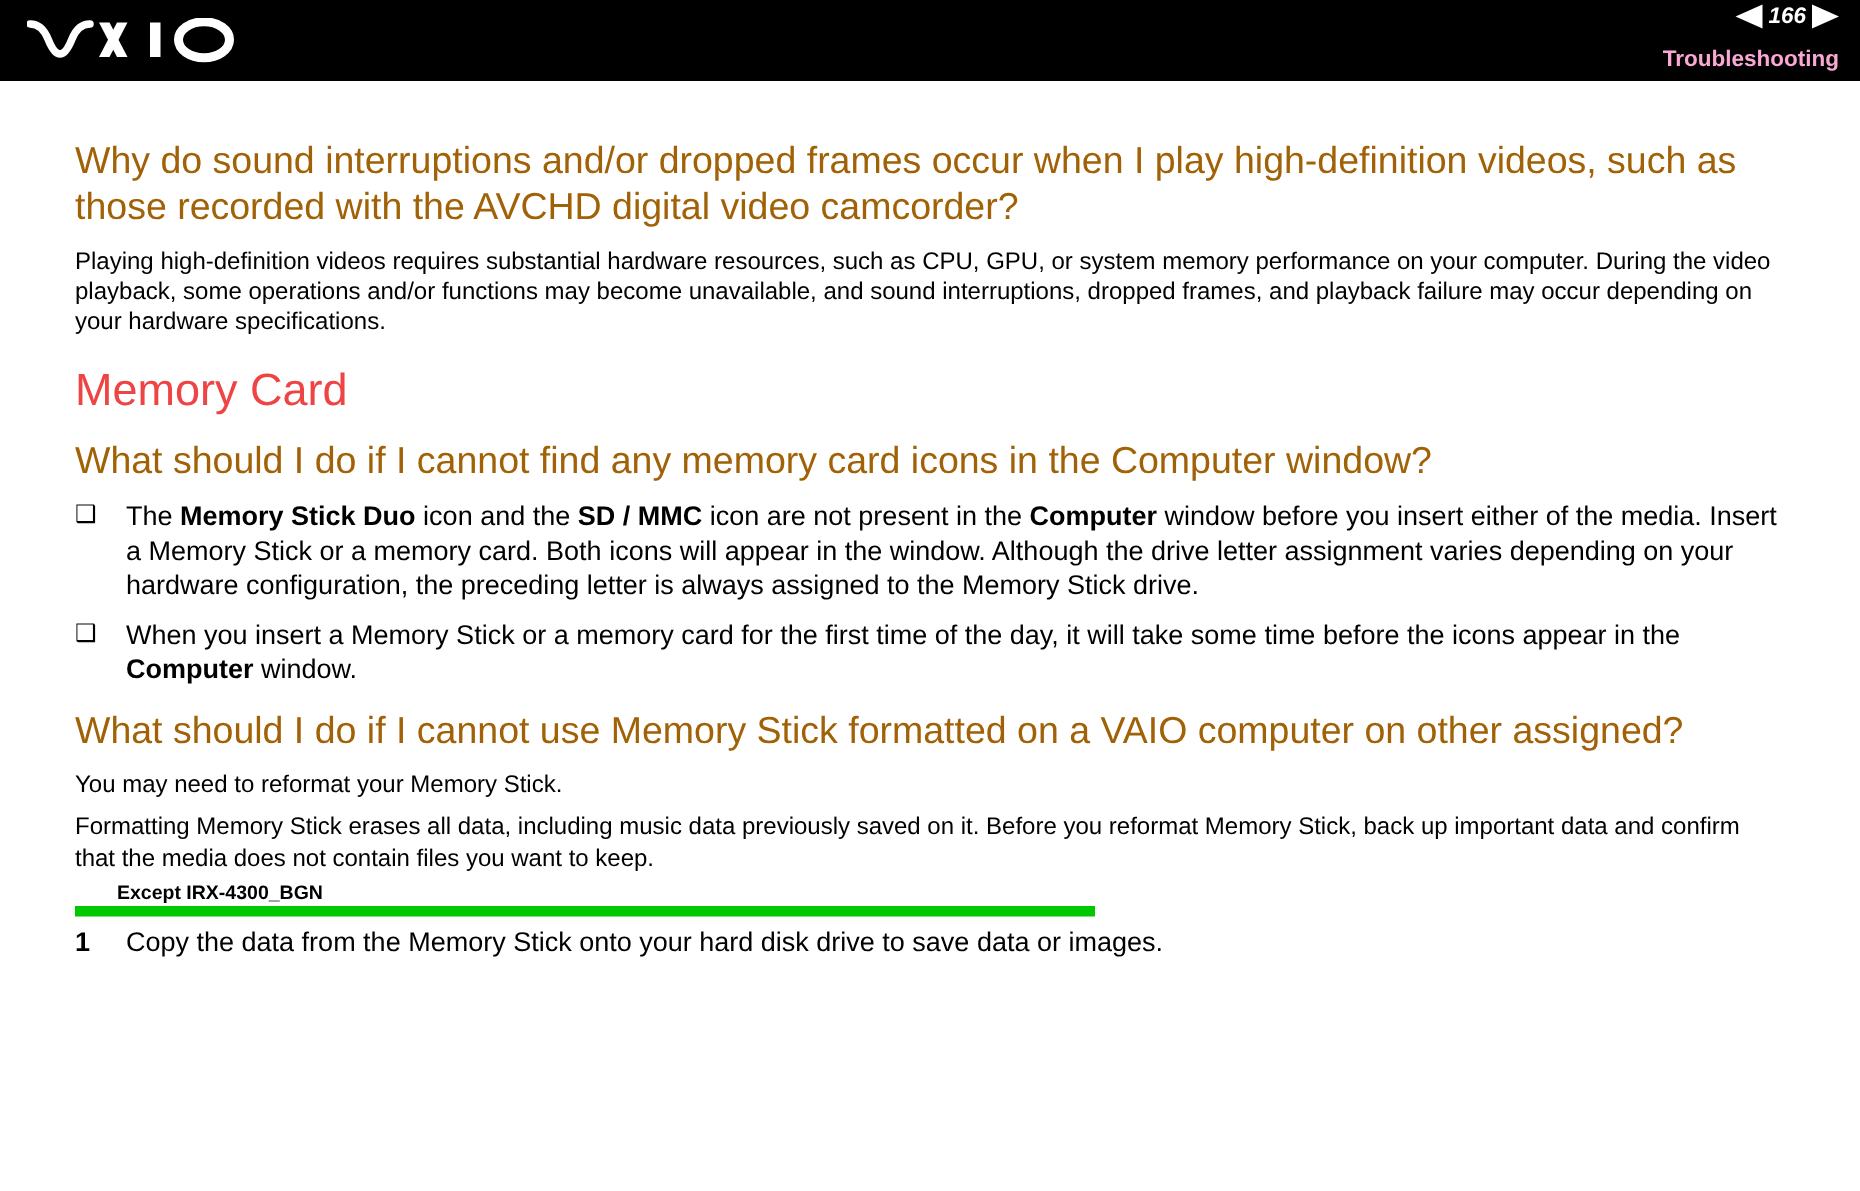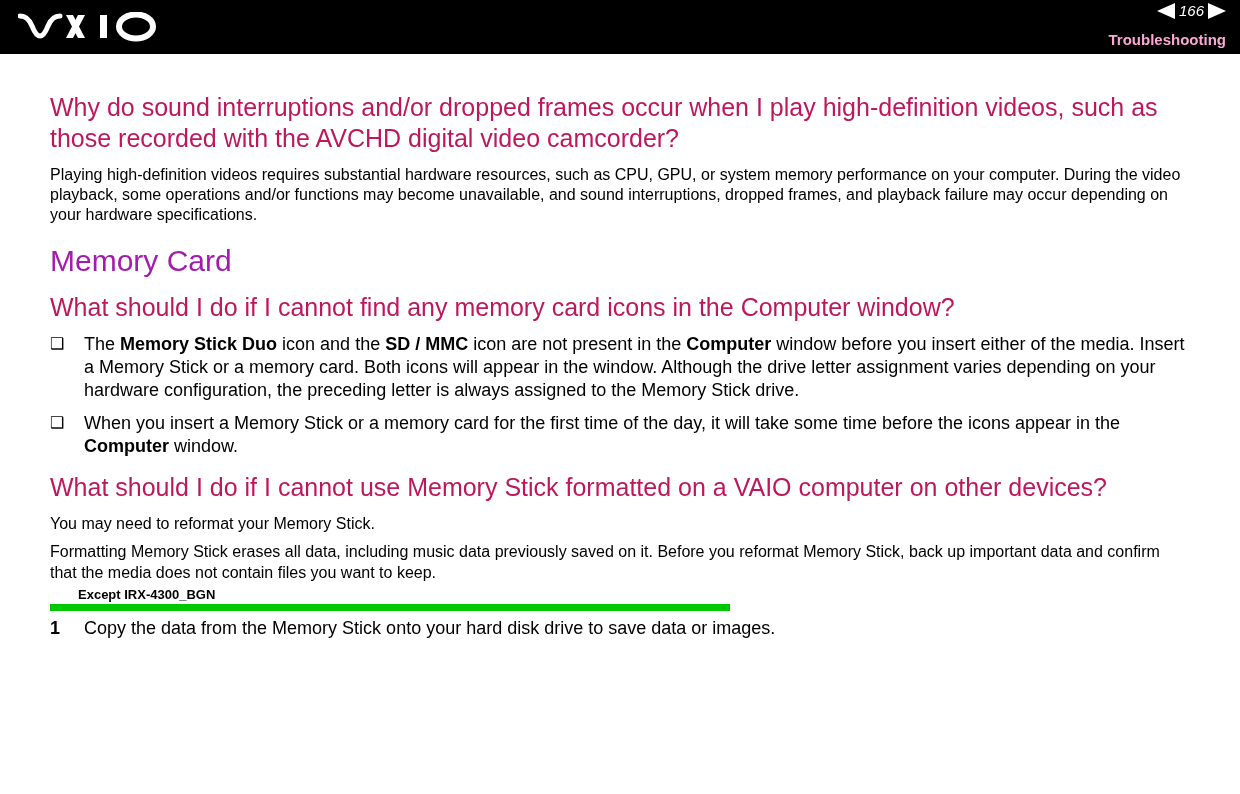--- a/index.html
+++ b/index.html
@@ -37,51 +37,51 @@
     height: 0;
     border-top: 8px solid transparent;
     border-bottom: 8px solid transparent;
   }
   .nav-arrow-left { border-right: 18px solid #fff; }
   .nav-arrow-right { border-left: 18px solid #fff; }
   .page-num {
     color: #fff;
     font-size: 15px;
     font-style: italic;
-    font-weight: normal;
+    font-weight: bold;
     padding: 0 2px;
   }
   .section-name {
     position: absolute;
     right: 14px;
     bottom: 6px;
     color: #f9a8d4;
     font-weight: bold;
     font-size: 15px;
   }
   .content {
     padding: 38px 50px 0 50px;
   }
   .q-heading {
-    color: #be185d;
+    color: #a16207;
     font-size: 25px;
     font-weight: normal;
     line-height: 1.25;
     margin-bottom: 10px;
   }
   .body-text {
     font-size: 16px;
     line-height: 1.28;
     color: #000;
     margin-bottom: 18px;
   }
   .section-heading {
     font-size: 30px;
     font-weight: normal;
-    color: #a21caf;
+    color: #ef4444;
     margin-top: 6px;
     margin-bottom: 14px;
   }
   .bullet-list {
     list-style: none;
     margin-bottom: 14px;
   }
   .bullet-list li {
     display: flex;
     font-size: 18px;
@@ -159,21 +159,21 @@
       </span>
     </li>
     <li>
       <span class="bullet-mark">❑</span>
       <span>
         <span>When you insert a Memory Stick or a memory card for the first time of the day, it will take some time before the icons appear in the </span><b>Computer</b><span> window.</span>
       </span>
     </li>
   </ul>
 
-  <h2 class="q-heading">What should I do if I cannot use Memory Stick formatted on a VAIO computer on other devices?</h2>
+  <h2 class="q-heading">What should I do if I cannot use Memory Stick formatted on a VAIO computer on other assigned?</h2>
   <p class="body-text" style="margin-bottom:8px">You may need to reformat your Memory Stick.</p>
   <p class="body-text" style="margin-bottom:4px">Formatting Memory Stick erases all data, including music data previously saved on it. Before you reformat Memory Stick, back up important data and confirm that the media does not contain files you want to keep.</p>
 
   <div class="note-label">Except IRX-4300_BGN</div>
   <div class="green-bar"></div>
 
   <div class="numbered-row">
     <span class="num-mark">1</span>
     <span>Copy the data from the Memory Stick onto your hard disk drive to save data or images.</span>
   </div>

